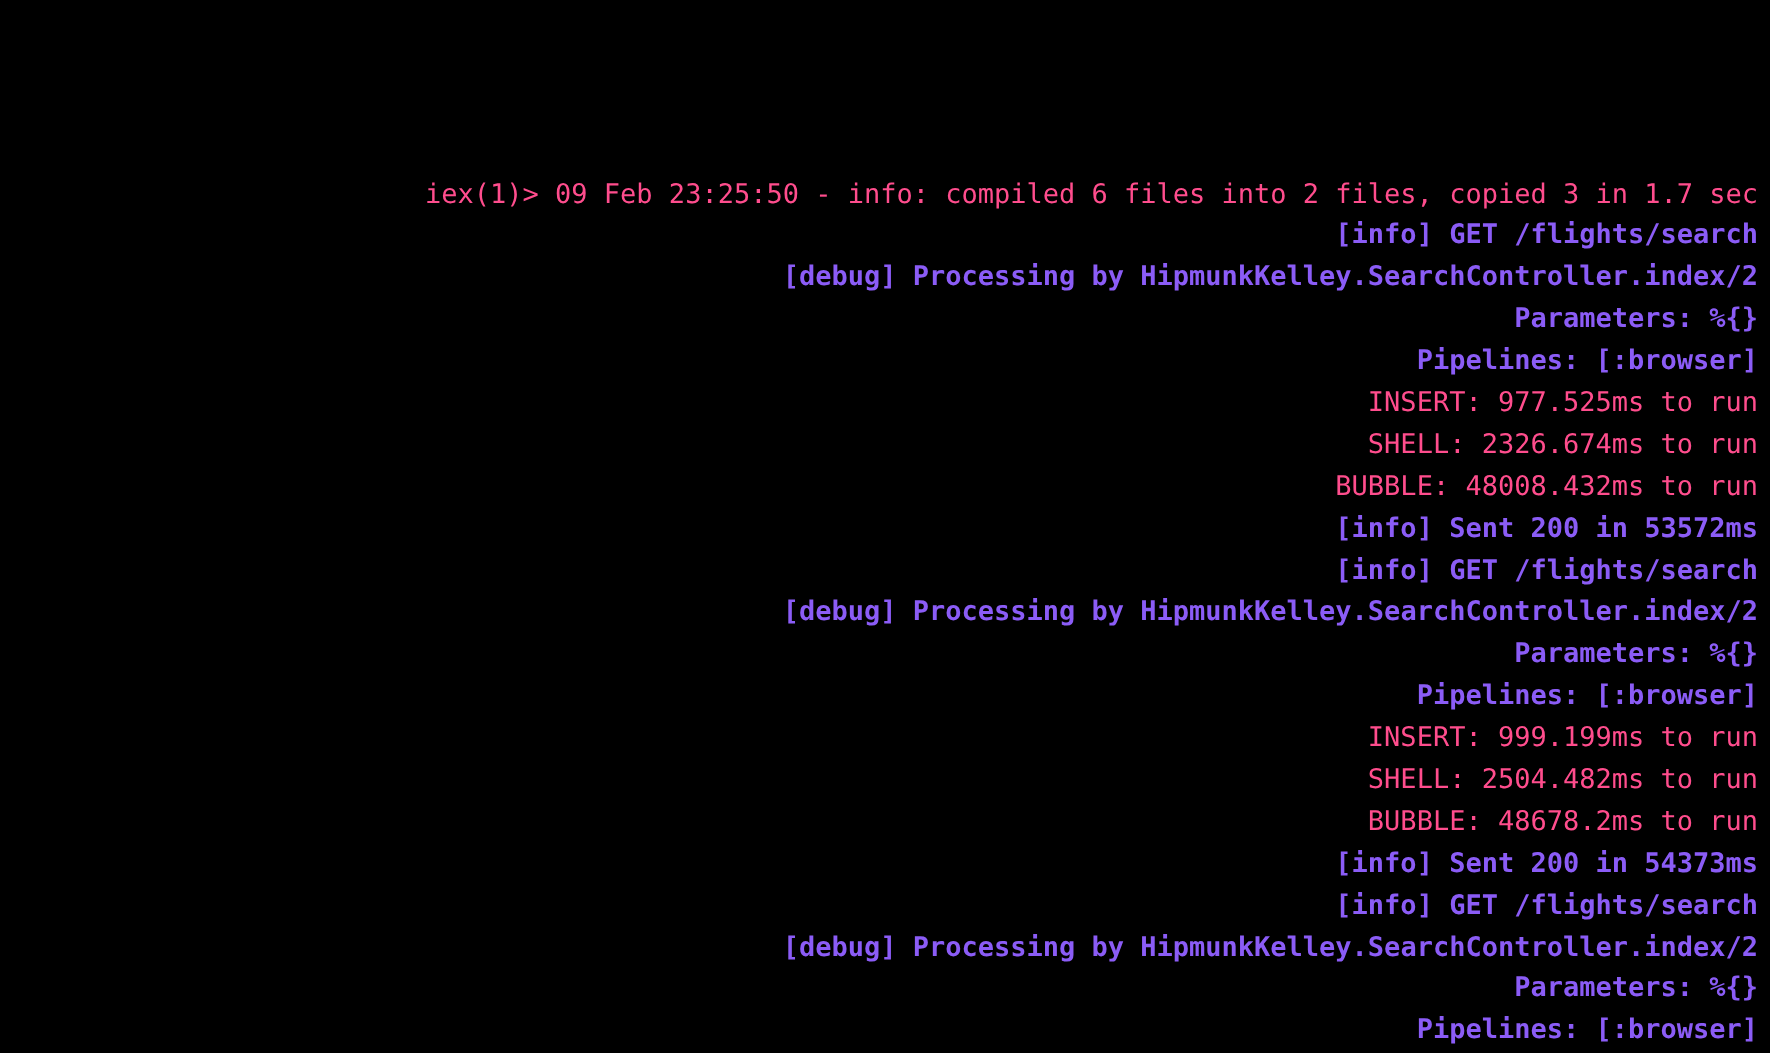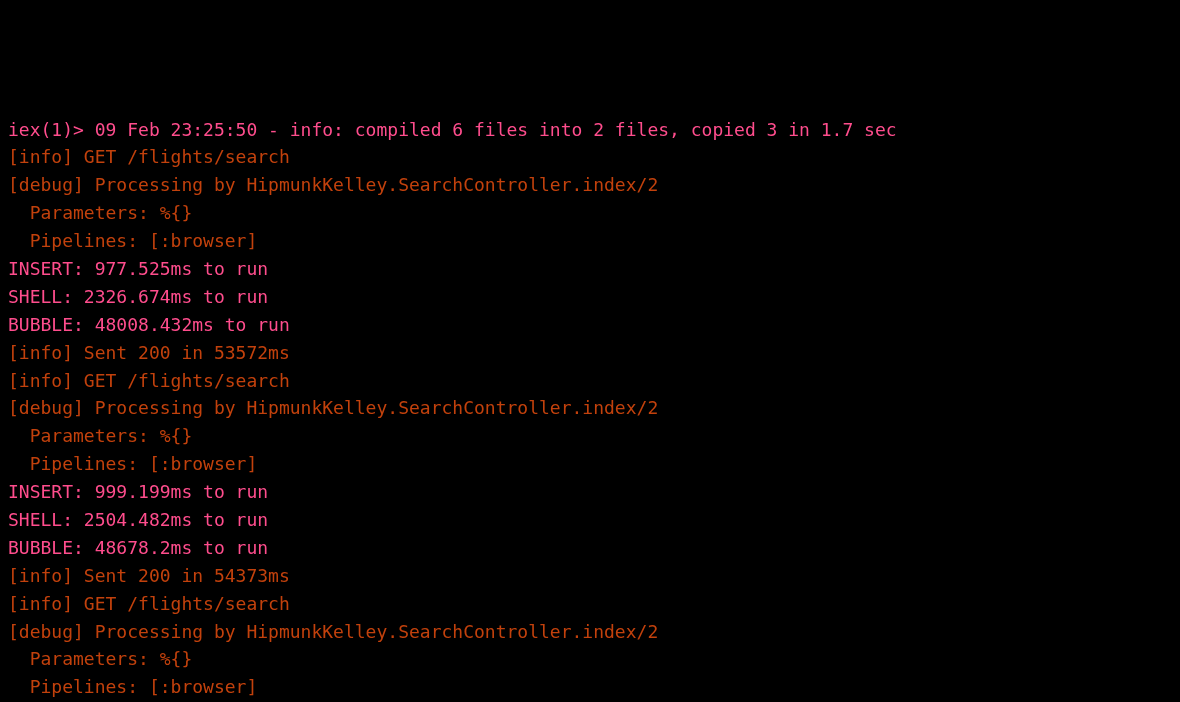--- a/index.html
+++ b/index.html
@@ -14,26 +14,28 @@
       line-height: 1.55;
       padding: 4px 8px;
       width: 1180px;
       height: 702px;
       overflow: hidden;
       white-space: pre;
       font-weight: 500;
     }
     .line {
       display: block;
+      text-align: right;
     }
     .pink {
       color: #ff4d8d;
     }
     .cyan {
-      color: #c2410c;
+      color: #8b5cf6;
+      font-weight: bold;
     }
   </style>
 </head>
 <body>
 
 
 
 <div id="terminal"><span class="line pink">iex(1)&gt; 09 Feb 23:25:50 - info: compiled 6 files into 2 files, copied 3 in 1.7 sec</span><span class="line cyan">[info] GET /flights/search</span><span class="line cyan">[debug] Processing by HipmunkKelley.SearchController.index/2</span><span class="line cyan">  Parameters: %{}</span><span class="line cyan">  Pipelines: [:browser]</span><span class="line pink">INSERT: 977.525ms to run</span><span class="line pink">SHELL: 2326.674ms to run</span><span class="line pink">BUBBLE: 48008.432ms to run</span><span class="line cyan">[info] Sent 200 in 53572ms</span><span class="line cyan">[info] GET /flights/search</span><span class="line cyan">[debug] Processing by HipmunkKelley.SearchController.index/2</span><span class="line cyan">  Parameters: %{}</span><span class="line cyan">  Pipelines: [:browser]</span><span class="line pink">INSERT: 999.199ms to run</span><span class="line pink">SHELL: 2504.482ms to run</span><span class="line pink">BUBBLE: 48678.2ms to run</span><span class="line cyan">[info] Sent 200 in 54373ms</span><span class="line cyan">[info] GET /flights/search</span><span class="line cyan">[debug] Processing by HipmunkKelley.SearchController.index/2</span><span class="line cyan">  Parameters: %{}</span><span class="line cyan">  Pipelines: [:browser]</span><span class="line pink">INSERT: 972.011ms to run</span></div>
 
 

